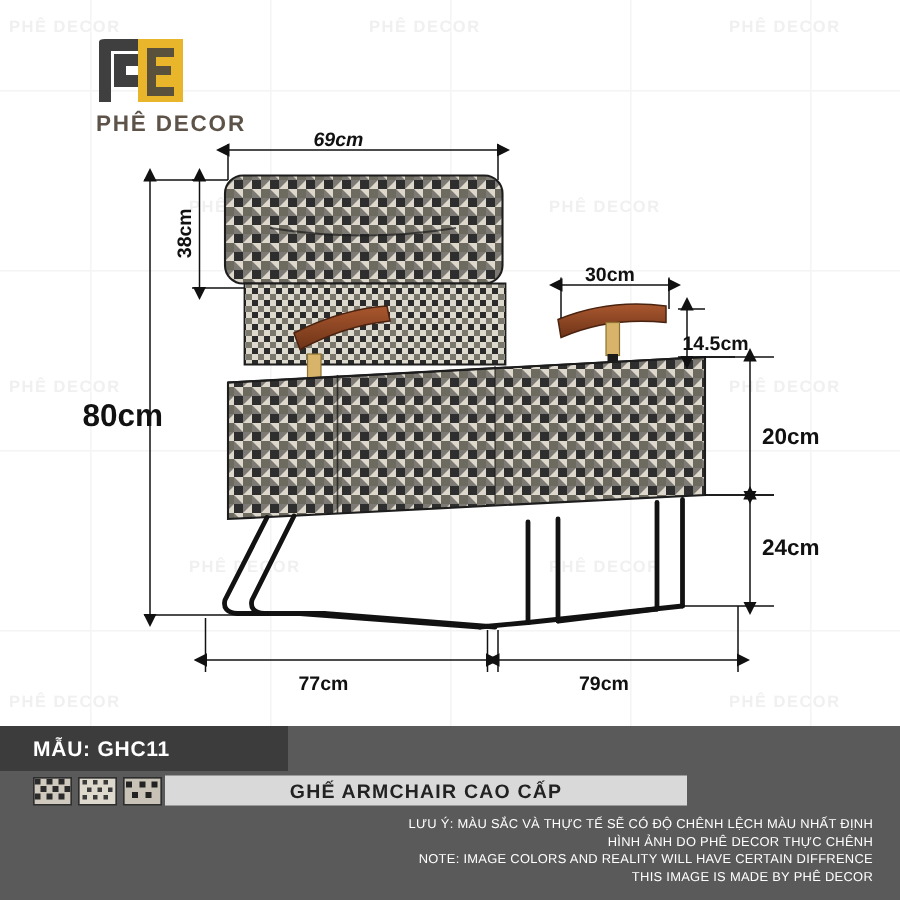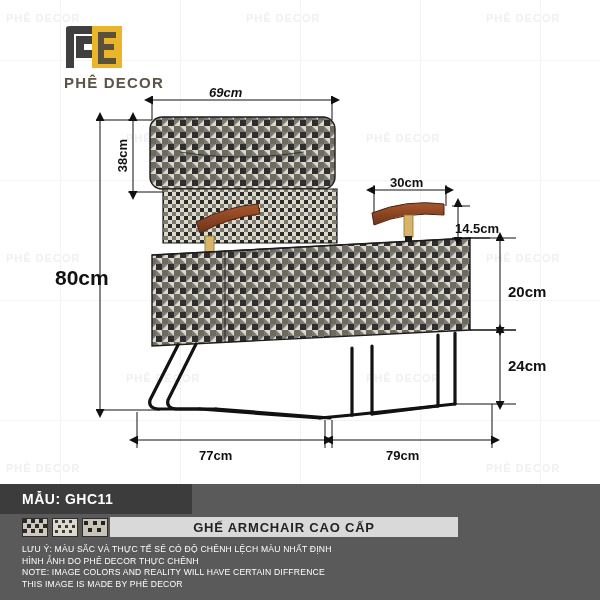--- a/index.html
+++ b/index.html
@@ -144,21 +144,21 @@
   .notes {
     position: absolute;
     left: 22px;
     top: 60px;
     width: 560px;
     color: #ffffff;
     font-size: 8.6px;
     line-height: 11.5px;
     letter-spacing: .2px;
   }
-  .notes div { white-space: nowrap; }
+  .notes div { white-space: nowrap; text-align: right; }
 </style>
 </head>
 <body>
 
 <div id="page">
 
   <div class="wm-layer">
     <div class="grid-line-v" style="left:60px"></div>
     <div class="grid-line-v" style="left:180px"></div>
     <div class="grid-line-v" style="left:300px"></div>

